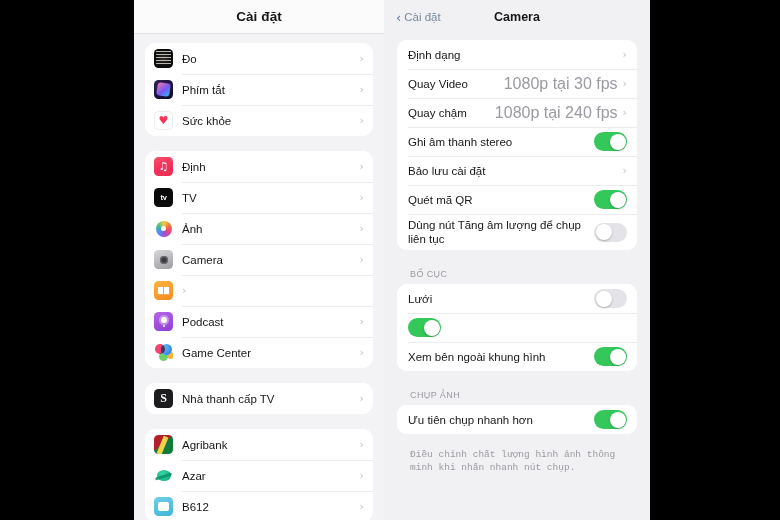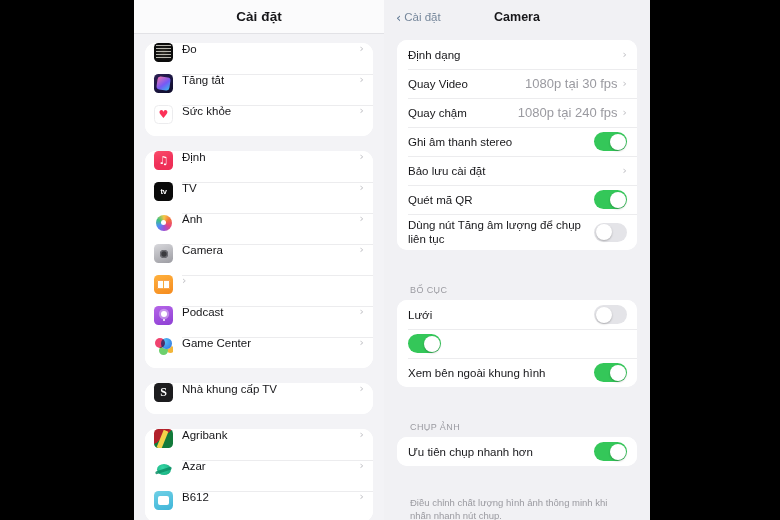--- a/index.html
+++ b/index.html
@@ -50,20 +50,21 @@
   .sb-scroll { padding: 0 11px; }
   .sb-group {
     background: #ffffff;
     border-radius: 11px;
     overflow: hidden;
     margin-bottom: 15px;
   }
   .sb-group.first { margin-top: 9px; }
   .sb-row {
     display: flex;
+    align-items: center;
     height: 31px;
     padding-left: 9px;
     padding-right: 9px;
     position: relative;
     background: #fff;
   }
   .sb-row + .sb-row::before {
     content: "";
     position: absolute;
     left: 37px; right: 0; top: 0;
@@ -235,21 +236,21 @@
     font-size: 12.5px;
     font-weight: bold;
     color: #17171a;
     pointer-events: none;
   }
   .d-scroll { padding: 0 13px; }
   .d-group {
     background: #ffffff;
     border-radius: 10px;
     overflow: hidden;
-    margin-bottom: 24px;
+    margin-bottom: 8px;
   }
   .d-group.first { margin-top: 6px; }
   .d-row {
     display: flex;
     align-items: center;
     min-height: 29px;
     padding: 4px 10px 4px 11px;
     position: relative;
     background: #fff;
   }
@@ -261,37 +262,38 @@
     background: #ececee;
   }
   .d-label {
     font-size: 11.5px;
     color: #17171a;
     flex: 1;
     line-height: 14px;
     padding-right: 8px;
   }
   .d-value {
-    font-size: 13px;
+    font-size: 16px;
     color: #9a9aa0;
     margin-right: 5px;
     white-space: nowrap;
   }
   .sec-head {
     font-size: 9px;
     color: #9a9aa0;
     letter-spacing: .4px;
     padding: 11px 0 5px 13px;
     text-transform: uppercase;
   }
   .sec-foot {
     font-size: 9.5px;
     color: #9a9aa0;
     line-height: 13px;
     padding: 6px 14px 0 13px;
+    font-family: Liberation Mono, monospace;
   }
   .switch {
     width: 33px; height: 19px;
     border-radius: 10px;
     position: relative;
     flex: 0 0 33px;
     transition: none;
   }
   .switch .knob {
     position: absolute;
@@ -320,21 +322,21 @@
       </div>
       <div class="sb-scroll" id="sb-scroll">
           <div class="sb-group first">
             <div class="sb-row">
               <span class="appicon ic-do"></span>
               <span class="sb-label">Đo</span>
               <span class="chev">›</span>
             </div>
             <div class="sb-row">
               <span class="appicon ic-shortcut"></span>
-              <span class="sb-label">Tăng tắt</span>
+              <span class="sb-label">Phím tắt</span>
               <span class="chev">›</span>
             </div>
             <div class="sb-row">
               <span class="appicon ic-health"></span>
               <span class="sb-label">Sức khỏe</span>
               <span class="chev">›</span>
             </div>
           </div>
           <div class="sb-group">
             <div class="sb-row">
@@ -368,21 +370,21 @@
             </div>
             <div class="sb-row">
               <span class="appicon ic-gc"></span>
               <span class="sb-label">Game Center</span>
               <span class="chev">›</span>
             </div>
           </div>
           <div class="sb-group">
             <div class="sb-row">
               <span class="appicon ic-tvprov"></span>
-              <span class="sb-label">Nhà khung cấp TV</span>
+              <span class="sb-label">Nhà thanh cấp TV</span>
               <span class="chev">›</span>
             </div>
           </div>
           <div class="sb-group">
             <div class="sb-row">
               <span class="appicon ic-agribank"></span>
               <span class="sb-label">Agribank</span>
               <span class="chev">›</span>
             </div>
             <div class="sb-row">

